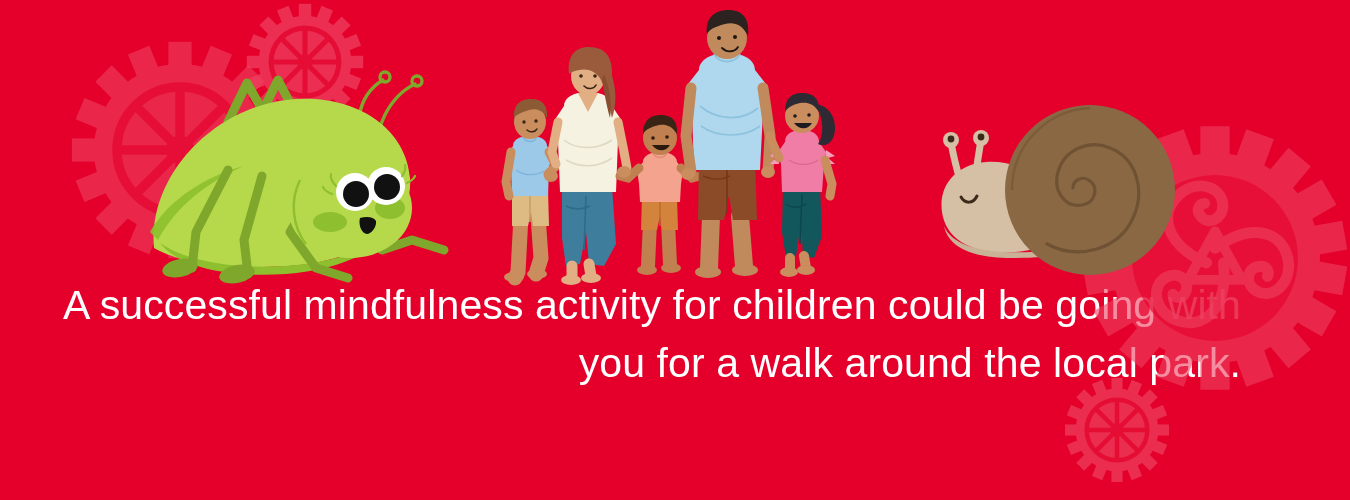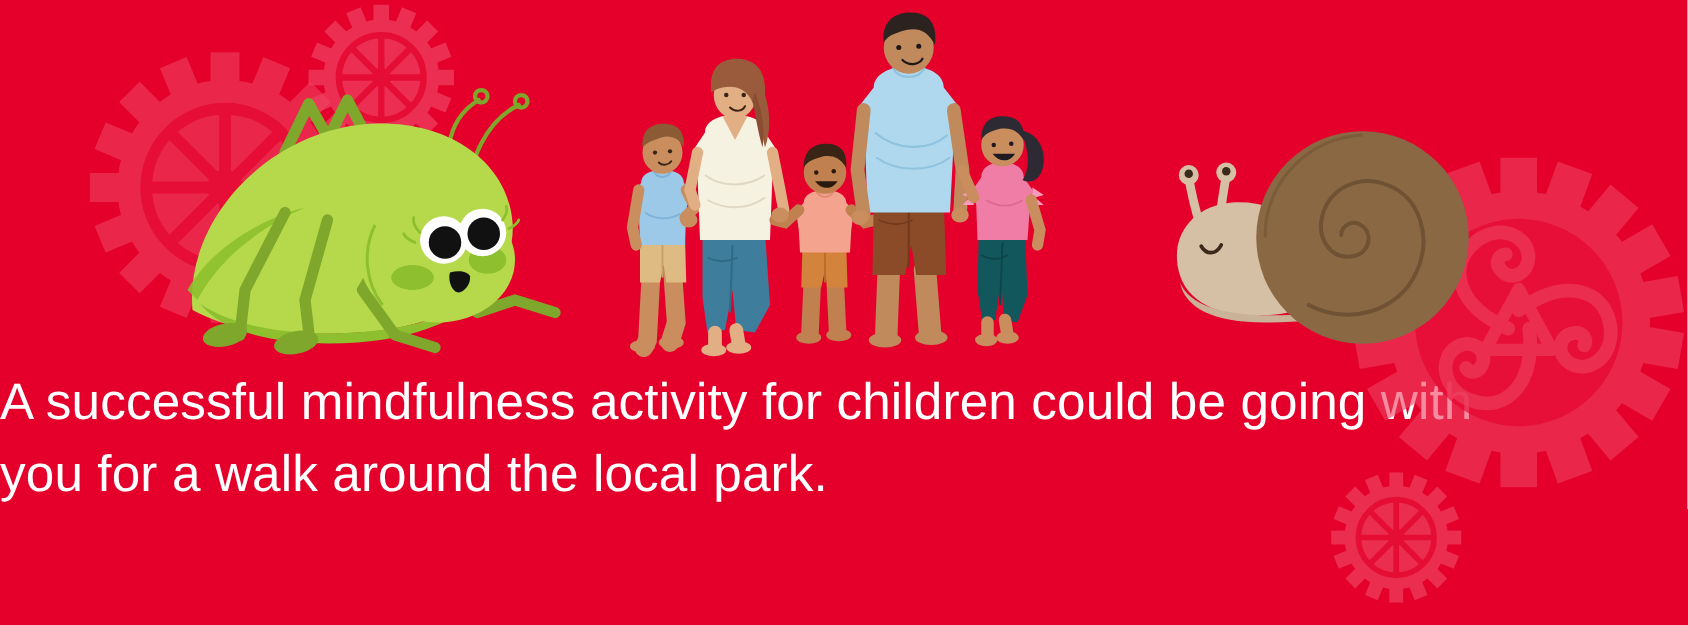--- a/index.html
+++ b/index.html
@@ -23,23 +23,23 @@
     width: 1350px;
     height: 500px;
   }
   .gears-layer { z-index: 1; }
   .art-layer   { z-index: 2; }
   .text-layer  { z-index: 3; }
 
   .caption {
     position: absolute;
     left: 0;
-    top: 292px;
+    top: 276px;
     width: 1241px;
-    text-align: left;
+    text-align: right;
     color: #FFFFFF;
     font-family: "Liberation Sans", sans-serif;
     font-size: 41px;
     font-weight: 300;
     line-height: 58px;
     letter-spacing: 0.1px;
     white-space: pre-line;
     pointer-events: none;
   }
 </style>

